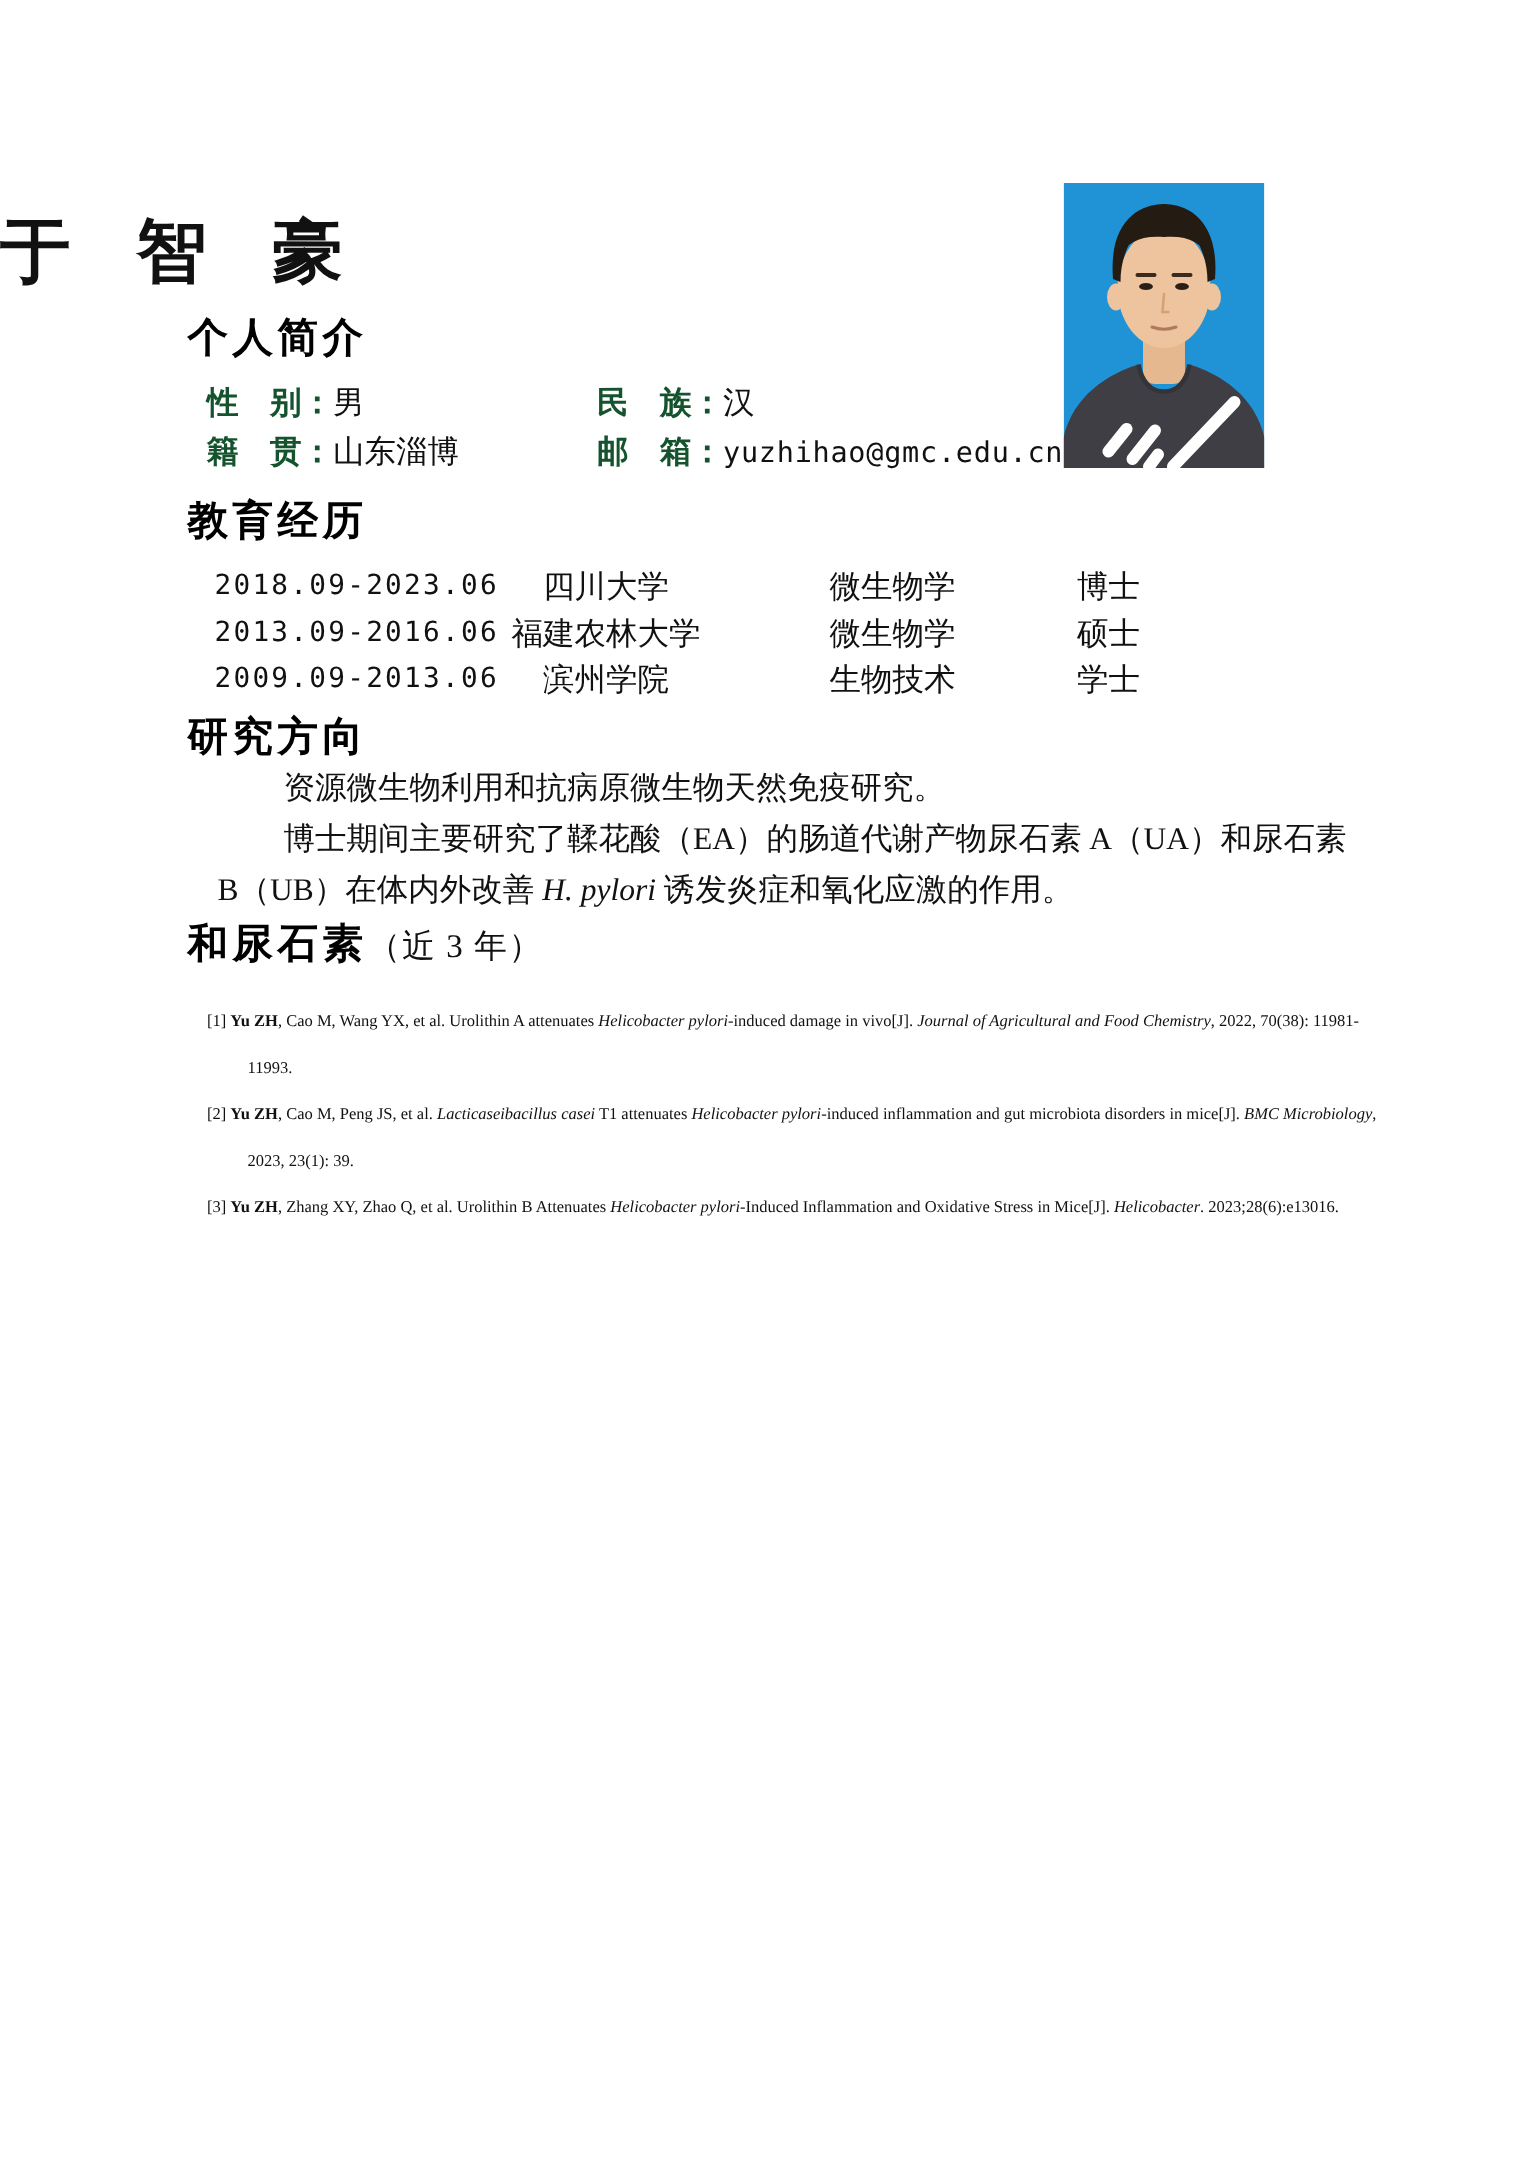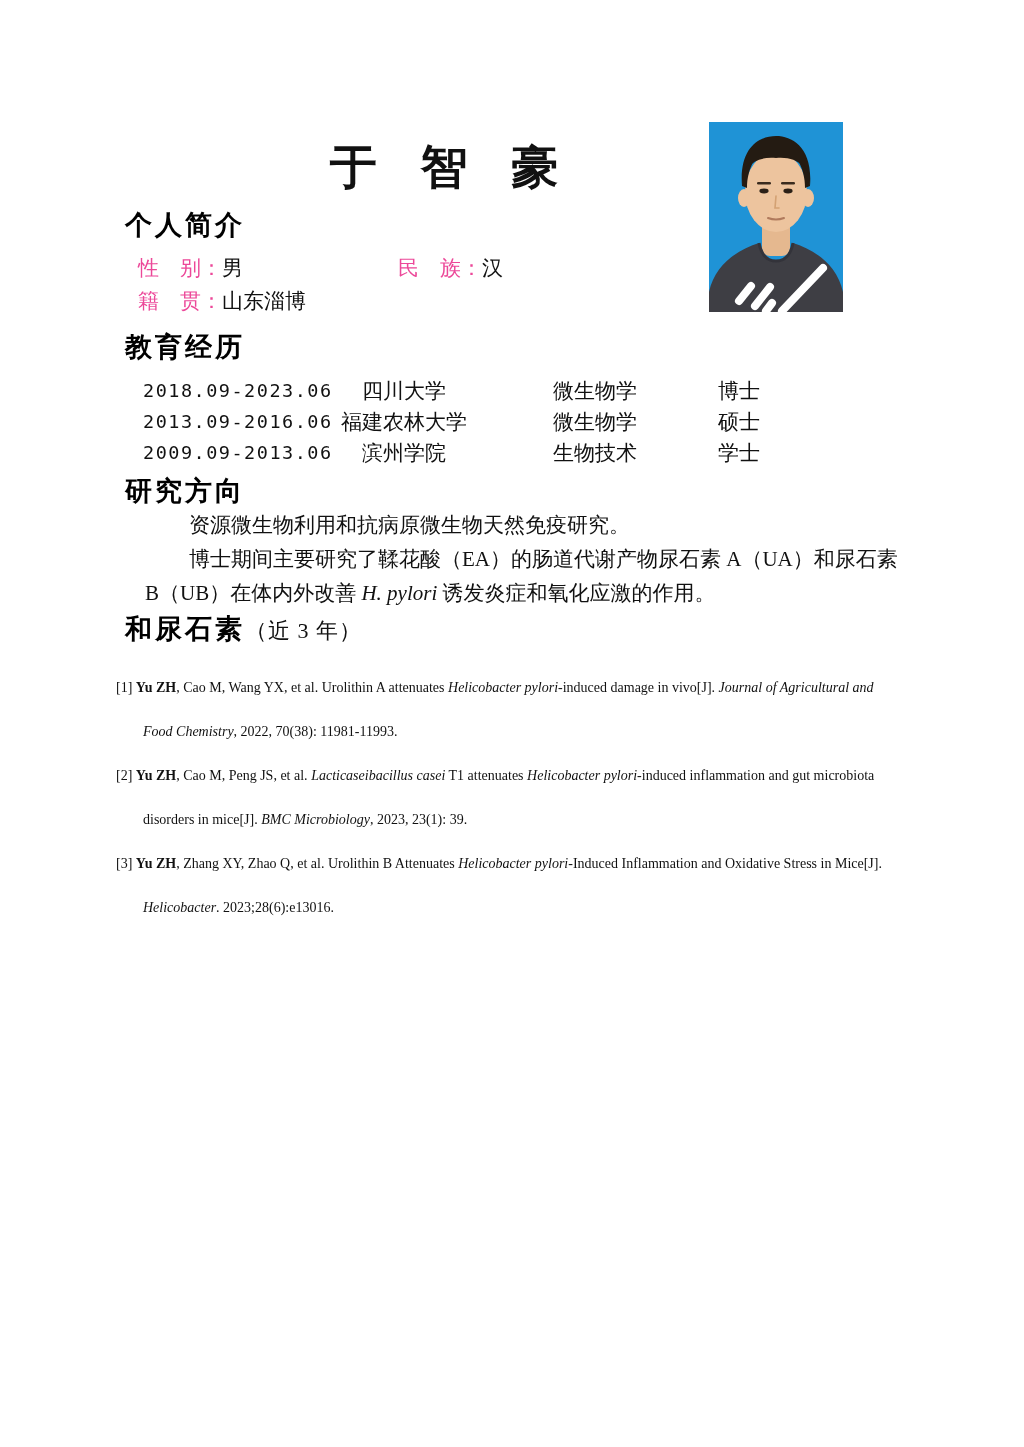--- a/index.html
+++ b/index.html
@@ -7,25 +7,24 @@
     position:relative;
     width:1024px;height:1447px;
     background:#ffffff;
     color:#111111;
     font-family:"Liberation Serif","DejaVu Serif",serif;
     overflow:hidden;
   }
   
   .name-title{
     position:absolute;top:136px;left:0;width:864px;
-    text-align:center;
+    text-align:left;
     font-size:47px;font-weight:bold;
     letter-spacing:16px;
     font-family:"Liberation Serif","DejaVu Serif",serif;
-    margin-left:20px;
   }
   
   .sec-heading{
     position:absolute;left:125px;
     font-size:27px;font-weight:900;
     letter-spacing:3px;
     color:#000;
     line-height:34px;
     font-family:"Liberation Serif","DejaVu Serif",serif;
     text-align:center;
@@ -34,39 +33,39 @@
     font-weight:400;font-size:22px;letter-spacing:1px;color:#111;margin-top:40px;
   }
   
   .photo{
     position:absolute;left:709px;top:122px;width:134px;height:190px;
     overflow:hidden;
   }
   .photo svg{display:block;}
   
   .field{position:absolute;font-size:21px;line-height:27px;white-space:nowrap;}
-  .field .lbl{font-weight:normal;color:#ec4899;}
+  .field .lbl{font-weight:bold;color:#14532d;}
   .field .val{color:#111;}
   .val-mono{font-family:"DejaVu Sans Mono",monospace;font-size:19px;letter-spacing:0.5px;}
   
   .edu-row{position:absolute;left:0;width:963px;height:28px;font-size:21px;line-height:28px;}
   .edu-period{position:absolute;left:143px;letter-spacing:1.5px;font-family:"DejaVu Sans Mono",monospace;font-size:18.5px;line-height:28px;}
   .edu-school{position:absolute;left:318px;width:172px;text-align:center;}
   .edu-major{position:absolute;left:553px;}
   .edu-degree{position:absolute;left:718px;}
   
   .research-body{
     position:absolute;left:145px;top:508px;width:768px;
     font-size:21px;line-height:34px;
   }
   .research-body p{margin:0;text-indent:44px;}
   
   .pub-list{
-    position:absolute;left:116px;top:666px;width:790px;
-    font-size:14px;line-height:44px;
+    position:absolute;left:138px;top:666px;width:790px;
+    font-size:11px;line-height:31px;
   }
   .pub-item{padding-left:27px;text-indent:-27px;margin:0;}
   .b{font-weight:bold;}
   .i{font-style:italic;}
 </style>
 </head>
 <body>
 
 <div class="page">
 
@@ -114,20 +113,23 @@
 
   <div class="field" style="left:138px;top:255px;">
     <span class="lbl">性　别：</span><span class="val">男</span>
   </div>
   <div class="field" style="left:398px;top:255px;">
     <span class="lbl">民　族：</span><span class="val">汉</span>
   </div>
   <div class="field" style="left:138px;top:288px;">
     <span class="lbl">籍　贯：</span><span class="val">山东淄博</span>
   </div>
+  <div class="field" style="left:398px;top:288px;">
+    <span class="lbl">邮　箱：</span><span class="val val-mono">yuzhihao@gmc.edu.cn</span>
+  </div>
 
   <div class="sec-heading" style="top:330px;">教育经历</div>
 
   <div class="edu-row" style="top:377px;">
     <span class="edu-period">2018.09-2023.06</span>
     <span class="edu-school">四川大学</span>
     <span class="edu-major">微生物学</span>
     <span class="edu-degree">博士</span>
   </div>
   <div class="edu-row" style="top:408px;">

